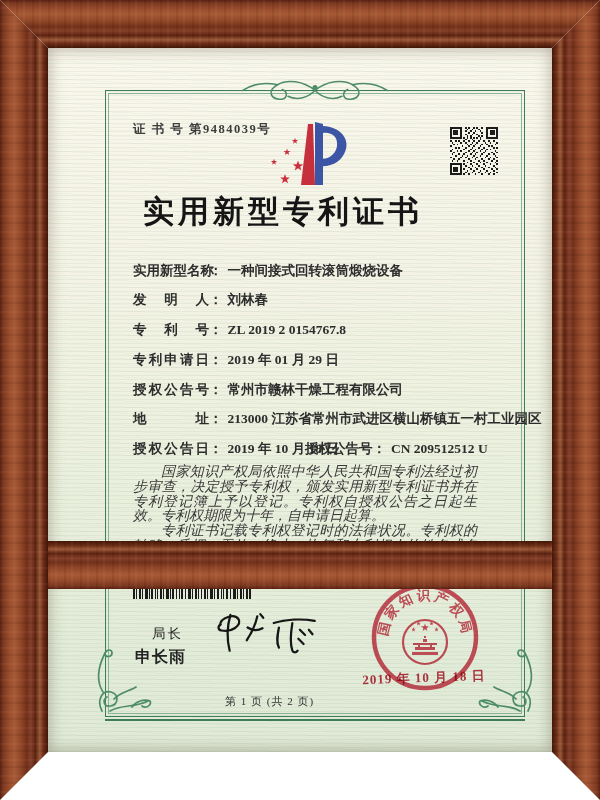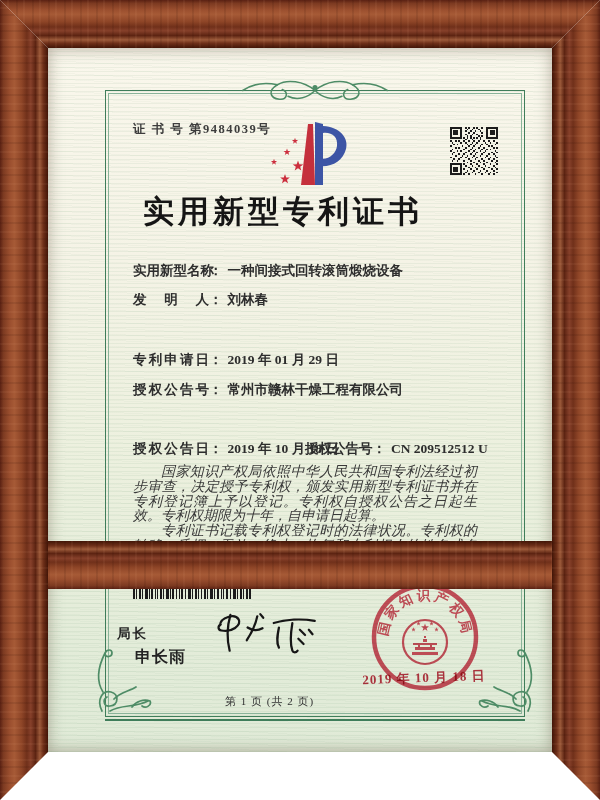--- a/index.html
+++ b/index.html
@@ -46,21 +46,21 @@
   .logo{left:198px;top:70px;width:104px;height:80px;}
   .qr{left:402px;top:79px;width:48px;height:48px;}
   .title{left:95px;top:143px;width:315px;text-align:left;font-size:31px;font-weight:700;letter-spacing:4px;color:#151515;white-space:nowrap;}
   .frow{left:85px;font-size:13.5px;font-weight:600;color:#2d2d2d;white-space:nowrap;}
   .flabel{display:inline-block;width:76px;text-align:justify;text-align-last:justify;}
   .fvalue{margin-left:5px;}
   .grant2{left:257px;top:392px;font-size:13.5px;font-weight:600;color:#2d2d2d;white-space:nowrap;}
   .bodytext{left:85px;top:417px;width:344px;}
   .bodytext p{margin:0;font-size:14px;line-height:14.8px;font-style:italic;color:#383838;text-indent:2em;text-align:justify;}
   .barcode{left:85px;top:540px;width:118px;height:11px;}
-  .director-title{left:69px;top:577px;font-family:"Liberation Sans",sans-serif;font-size:13.5px;font-weight:700;color:#232323;letter-spacing:2px;}
+  .director-title{left:104px;top:577px;font-family:"Liberation Sans",sans-serif;font-size:13.5px;font-weight:400;color:#232323;letter-spacing:2px;}
   .director-name{left:87px;top:599px;font-family:"Liberation Sans",sans-serif;font-size:16px;font-weight:700;color:#232323;letter-spacing:1px;}
   .signature{left:160px;top:558px;width:112px;height:52px;}
   .seal{left:320px;top:532px;width:114px;height:114px;opacity:.88;mix-blend-mode:multiply;}
   .seal-date{left:302px;top:621px;width:148px;text-align:center;font-size:13px;font-weight:700;color:#c23748;letter-spacing:1px;transform:rotate(-2deg);mix-blend-mode:multiply;}
   .page-note{left:177px;top:646px;width:152px;font-size:11px;color:#333;letter-spacing:1px;}
   .back-note{left:170px;top:684px;width:165px;text-align:center;font-size:11.5px;font-style:italic;color:#3f4f45;letter-spacing:1px;}
 </style>
 </head>
 <body>
 
@@ -135,22 +135,24 @@
           <rect x="24" y="2" width="3" height="3"></rect>
           <rect x="2" y="24" width="3" height="3"></rect>
         <path d="M9 0h1v1h-1z M11 0h1v1h-1z M14 0h1v1h-1z M16 0h1v1h-1z M19 0h1v1h-1z M10 1h1v1h-1z M13 1h1v1h-1z M17 1h1v1h-1z M9 2h1v1h-1z M12 2h1v1h-1z M15 2h1v1h-1z M18 2h1v1h-1z M11 3h1v1h-1z M14 3h1v1h-1z M19 3h1v1h-1z M9 4h1v1h-1z M13 4h1v1h-1z M16 4h1v1h-1z M10 5h1v1h-1z M12 5h1v1h-1z M17 5h1v1h-1z M19 5h1v1h-1z M8 6h1v1h-1z M10 6h1v1h-1z M12 6h1v1h-1z M14 6h1v1h-1z M16 6h1v1h-1z M18 6h1v1h-1z M9 7h1v1h-1z M13 7h1v1h-1z M18 7h1v1h-1z M0 8h1v1h-1z M3 8h1v1h-1z M5 8h1v1h-1z M8 8h1v1h-1z M11 8h1v1h-1z M14 8h1v1h-1z M17 8h1v1h-1z M20 8h1v1h-1z M23 8h1v1h-1z M26 8h1v1h-1z M1 9h1v1h-1z M6 9h1v1h-1z M9 9h1v1h-1z M13 9h1v1h-1z M16 9h1v1h-1z M21 9h1v1h-1z M24 9h1v1h-1z M28 9h1v1h-1z M2 10h1v1h-1z M4 10h1v1h-1z M10 10h1v1h-1z M12 10h1v1h-1z M15 10h1v1h-1z M19 10h1v1h-1z M22 10h1v1h-1z M27 10h1v1h-1z M0 11h1v1h-1z M7 11h1v1h-1z M11 11h1v1h-1z M14 11h1v1h-1z M18 11h1v1h-1z M23 11h1v1h-1z M25 11h1v1h-1z M3 12h1v1h-1z M5 12h1v1h-1z M9 12h1v1h-1z M13 12h1v1h-1z M17 12h1v1h-1z M20 12h1v1h-1z M26 12h1v1h-1z M28 12h1v1h-1z M1 13h1v1h-1z M8 13h1v1h-1z M12 13h1v1h-1z M15 13h1v1h-1z M19 13h1v1h-1z M22 13h1v1h-1z M24 13h1v1h-1z M0 14h1v1h-1z M4 14h1v1h-1z M6 14h1v1h-1z M11 14h1v1h-1z M14 14h1v1h-1z M18 14h1v1h-1z M21 14h1v1h-1z M27 14h1v1h-1z M2 15h1v1h-1z M9 15h1v1h-1z M13 15h1v1h-1z M16 15h1v1h-1z M20 15h1v1h-1z M25 15h1v1h-1z M28 15h1v1h-1z M1 16h1v1h-1z M5 16h1v1h-1z M8 16h1v1h-1z M12 16h1v1h-1z M15 16h1v1h-1z M19 16h1v1h-1z M23 16h1v1h-1z M26 16h1v1h-1z M3 17h1v1h-1z M7 17h1v1h-1z M10 17h1v1h-1z M14 17h1v1h-1z M18 17h1v1h-1z M22 17h1v1h-1z M27 17h1v1h-1z M0 18h1v1h-1z M6 18h1v1h-1z M9 18h1v1h-1z M13 18h1v1h-1z M16 18h1v1h-1z M21 18h1v1h-1z M24 18h1v1h-1z M28 18h1v1h-1z M2 19h1v1h-1z M5 19h1v1h-1z M11 19h1v1h-1z M15 19h1v1h-1z M19 19h1v1h-1z M23 19h1v1h-1z M26 19h1v1h-1z M1 20h1v1h-1z M4 20h1v1h-1z M8 20h1v1h-1z M12 20h1v1h-1z M17 20h1v1h-1z M20 20h1v1h-1z M25 20h1v1h-1z M28 20h1v1h-1z M10 21h1v1h-1z M14 21h1v1h-1z M18 21h1v1h-1z M22 21h1v1h-1z M27 21h1v1h-1z M8 22h1v1h-1z M12 22h1v1h-1z M16 22h1v1h-1z M20 22h1v1h-1z M24 22h1v1h-1z M28 22h1v1h-1z M9 23h1v1h-1z M13 23h1v1h-1z M17 23h1v1h-1z M21 23h1v1h-1z M26 23h1v1h-1z M11 24h1v1h-1z M15 24h1v1h-1z M19 24h1v1h-1z M23 24h1v1h-1z M27 24h1v1h-1z M8 25h1v1h-1z M12 25h1v1h-1z M16 25h1v1h-1z M20 25h1v1h-1z M25 25h1v1h-1z M28 25h1v1h-1z M10 26h1v1h-1z M14 26h1v1h-1z M18 26h1v1h-1z M22 26h1v1h-1z M26 26h1v1h-1z M9 27h1v1h-1z M13 27h1v1h-1z M17 27h1v1h-1z M21 27h1v1h-1z M24 27h1v1h-1z M28 27h1v1h-1z M8 28h1v1h-1z M11 28h1v1h-1z M15 28h1v1h-1z M19 28h1v1h-1z M23 28h1v1h-1z M26 28h1v1h-1z"></path>
       </g>
     </svg>
 
     <div class="abs title">实用新型专利证书</div>
 
     <div class="abs frow" style="top:214px"><span class="flabel">实用新型名称</span><span class="fcolon">：</span><span class="fvalue">一种间接式回转滚筒煅烧设备</span></div>
     <div class="abs frow" style="top:243px"><span class="flabel">发明人</span><span class="fcolon">：</span><span class="fvalue">刘林春</span></div>
+    <div class="abs frow" style="top:273px"><span class="flabel">专利号</span><span class="fcolon">：</span><span class="fvalue">ZL 2019 2 0154767.8</span></div>
     <div class="abs frow" style="top:303px"><span class="flabel">专利申请日</span><span class="fcolon">：</span><span class="fvalue">2019 年 01 月 29 日</span></div>
     <div class="abs frow" style="top:333px"><span class="flabel">授权公告号</span><span class="fcolon">：</span><span class="fvalue">常州市赣林干燥工程有限公司</span></div>
+    <div class="abs frow" style="top:362px"><span class="flabel">地址</span><span class="fcolon">：</span><span class="fvalue">213000 江苏省常州市武进区横山桥镇五一村工业园区</span></div>
     <div class="abs frow" style="top:392px"><span class="flabel">授权公告日</span><span class="fcolon">：</span><span class="fvalue">2019 年 10 月 18 日</span></div>
     <div class="abs grant2"><span>授权公告号</span><span>：</span><span class="fvalue">CN 209512512 U</span></div>
 
     <div class="abs bodytext">
       <p>国家知识产权局依照中华人民共和国专利法经过初步审查，决定授予专利权，颁发实用新型专利证书并在专利登记簿上予以登记。专利权自授权公告之日起生效。专利权期限为十年，自申请日起算。</p>
       <p>专利证书记载专利权登记时的法律状况。专利权的转移、质押、无效、终止、恢复和专利权人的姓名或名称、国籍、地址变更等事项记载在专利登记簿上。</p>
     </div>
 
     <svg class="abs barcode" viewBox="0 0 118 12" preserveAspectRatio="none">
       <g fill="#1a1a1a">

